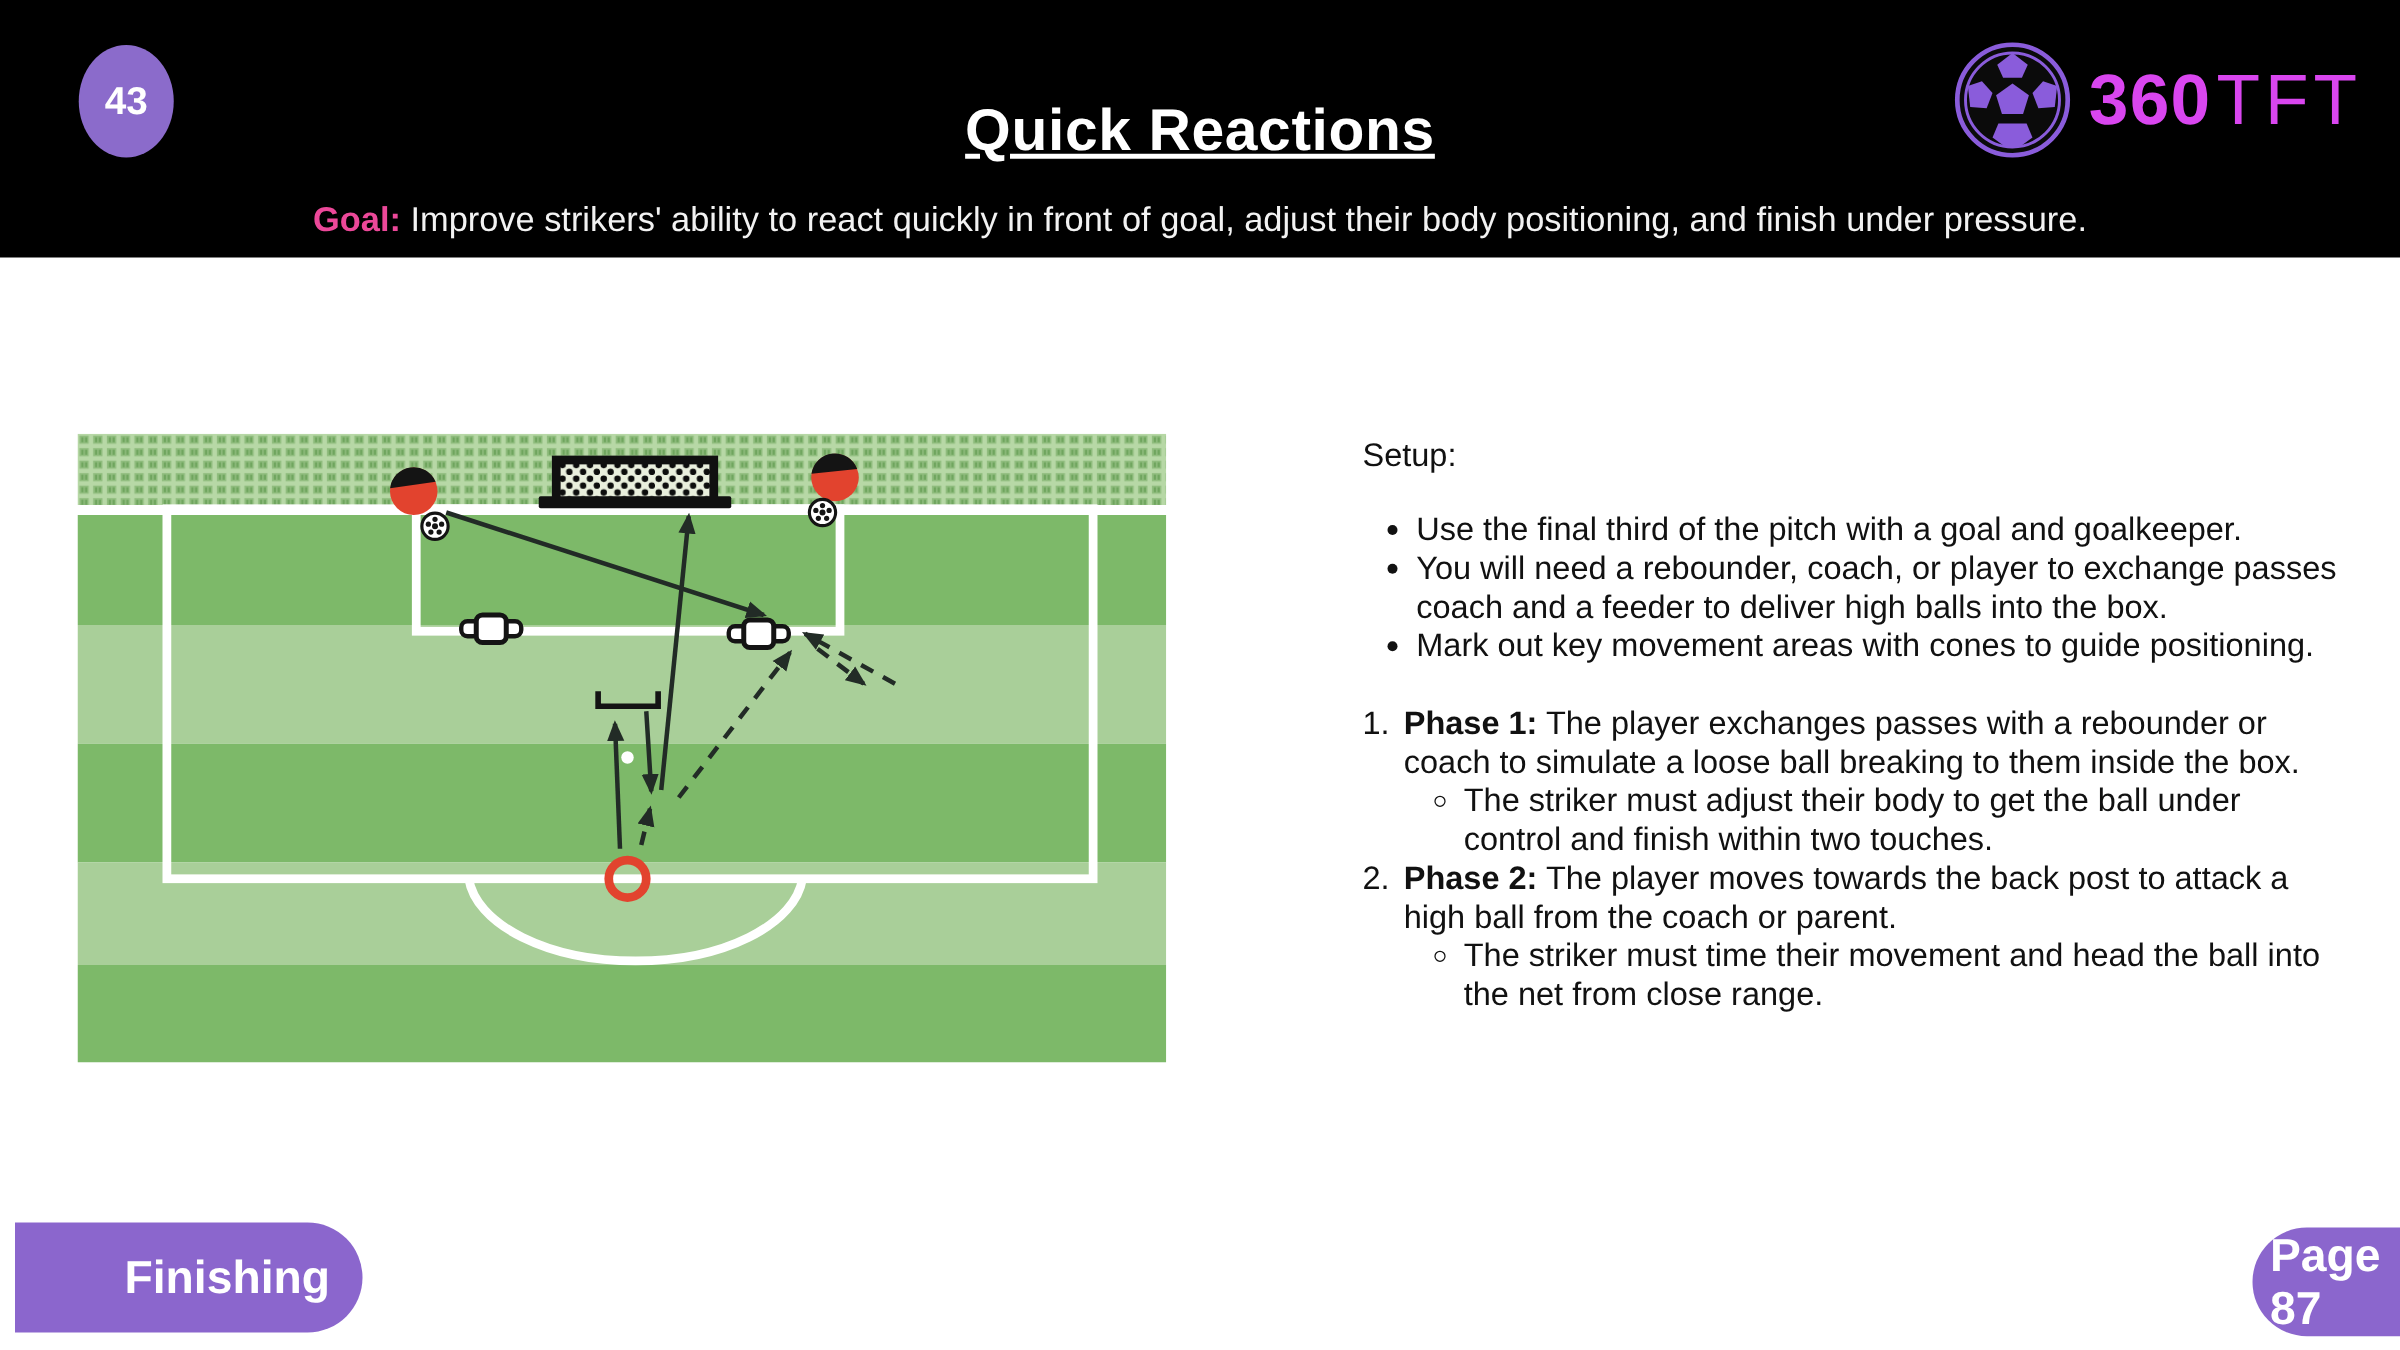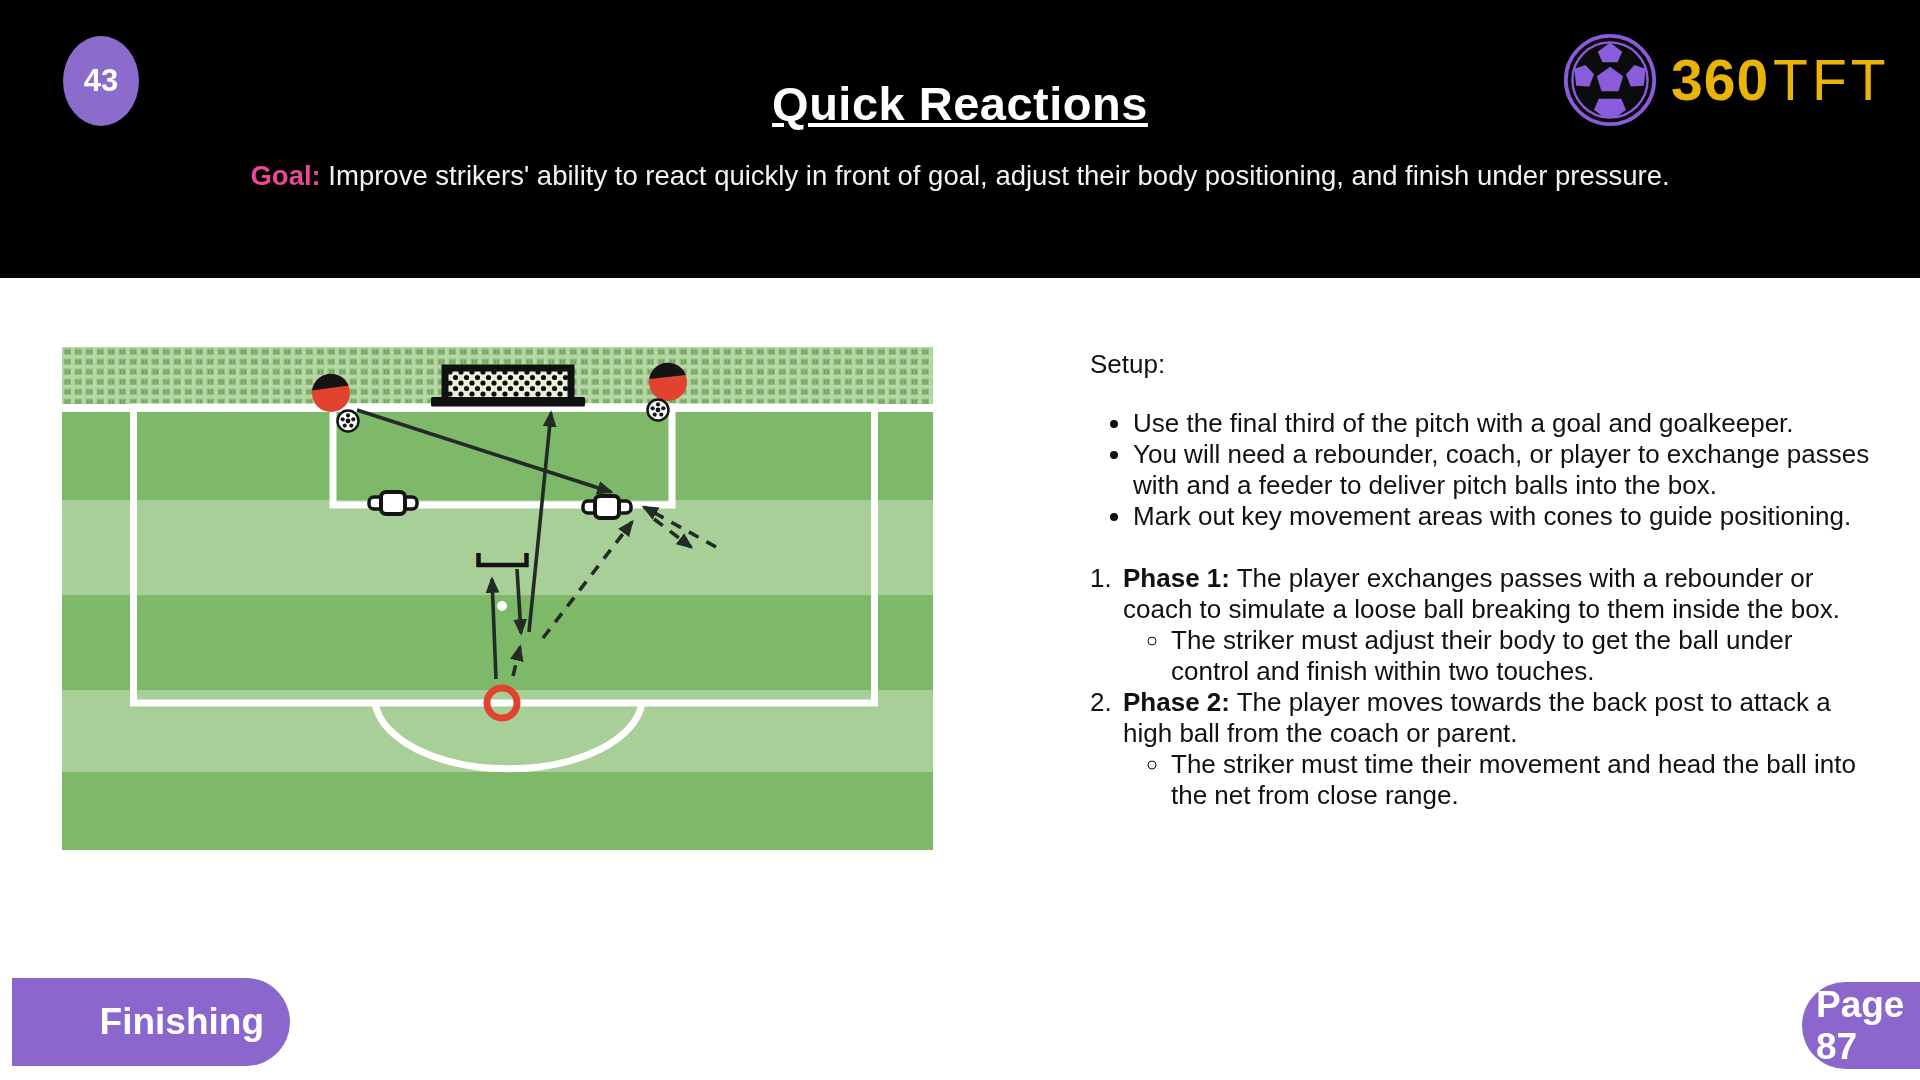--- a/index.html
+++ b/index.html
@@ -1,30 +1,30 @@
 <!DOCTYPE html>
 <html><head>
 <meta charset="utf-8">
 <style>
   html,body{margin:0;padding:0;background:#ffffff;}
   .page{position:relative;width:1920px;height:1080px;background:#ffffff;overflow:hidden;
         font-family:"Liberation Sans","DejaVu Sans",sans-serif;}
   
-  .header{position:absolute;left:0;top:0;width:1920px;height:278px;background:#000000;}
+  .header{position:absolute;left:0;top:0;width:1920px;height:206px;background:#000000;}
   .drill-badge{position:absolute;left:63px;top:36px;width:76px;height:90px;border-radius:50%;
         background:#8b6bcb;display:flex;align-items:center;justify-content:center;}
   .drill-badge span{color:#ffffff;font-size:31px;font-weight:bold;}
   .title{position:absolute;left:0;top:76px;width:1920px;text-align:center;color:#ffffff;
         font-size:47px;font-weight:bold;text-decoration:underline;letter-spacing:.5px;}
   .goal-line{position:absolute;left:0;top:160px;width:1920px;text-align:center;color:#f2f2f2;
         font-size:27.5px;}
   .goal-line b{color:#ec4899;}
   .logo{position:absolute;left:1563px;top:30px;height:100px;display:flex;align-items:center;}
   .logo svg{width:94px;height:94px;}
-  .logo-text{color:#eab308;font-size:57px;margin-left:14px;display:flex;align-items:center;}
+  .logo-text{color:#d946ef;font-size:57px;margin-left:14px;display:flex;align-items:center;}
   .logo-360{font-weight:bold;letter-spacing:1px;}
   .logo-tft{font-weight:normal;letter-spacing:4px;margin-left:4px;}
   
   .pitch{position:absolute;left:62px;top:347px;width:871px;height:503px;}
   
   .col{position:absolute;left:1090px;top:349px;width:782px;color:#111111;font-size:26px;line-height:31px;}
   .col h3{margin:0 0 28px 0;font-size:26px;line-height:31px;font-weight:normal;}
   ul.main{list-style:disc outside;margin:0 0 31px 0;padding:0 0 0 43px;}
   ol.exec{list-style:none;margin:30px 0 0 0;padding:0;}
   ol.exec > li{position:relative;padding-left:33px;}
@@ -159,21 +159,21 @@
       <circle cx="-5.3" cy="-1.7" r="2.1" fill="#141414"></circle>
     </g>
 
     <circle cx="440" cy="356" r="15" fill="none" stroke="#e2432e" stroke-width="7"></circle>
   </svg>
 
   <div class="col">
     <h3>Setup:</h3>
     <ul class="main">
         <li>Use the final third of the pitch with a goal and goalkeeper.</li>
-        <li>You will need a rebounder, coach, or player to exchange passes with and a feeder to deliver pitch balls into the box.</li>
+        <li>You will need a rebounder, coach, or player to exchange passes coach and a feeder to deliver high balls into the box.</li>
         <li>Mark out key movement areas with cones to guide positioning.</li>
       </ul>
     <ol class="exec">
         <li><span class="num">1.</span><b>Phase 1:</b> The player exchanges passes with a rebounder or coach to simulate a loose ball breaking to them inside the box.<ul class="sub">
             <li>The striker must adjust their body to get the ball under control and finish within two touches.</li>
           </ul></li>
         <li><span class="num">2.</span><b>Phase 2:</b> The player moves towards the back post to attack a high ball from the coach or parent.<ul class="sub">
             <li>The striker must time their movement and head the ball into the net from close range.</li>
           </ul></li>
       </ol>

